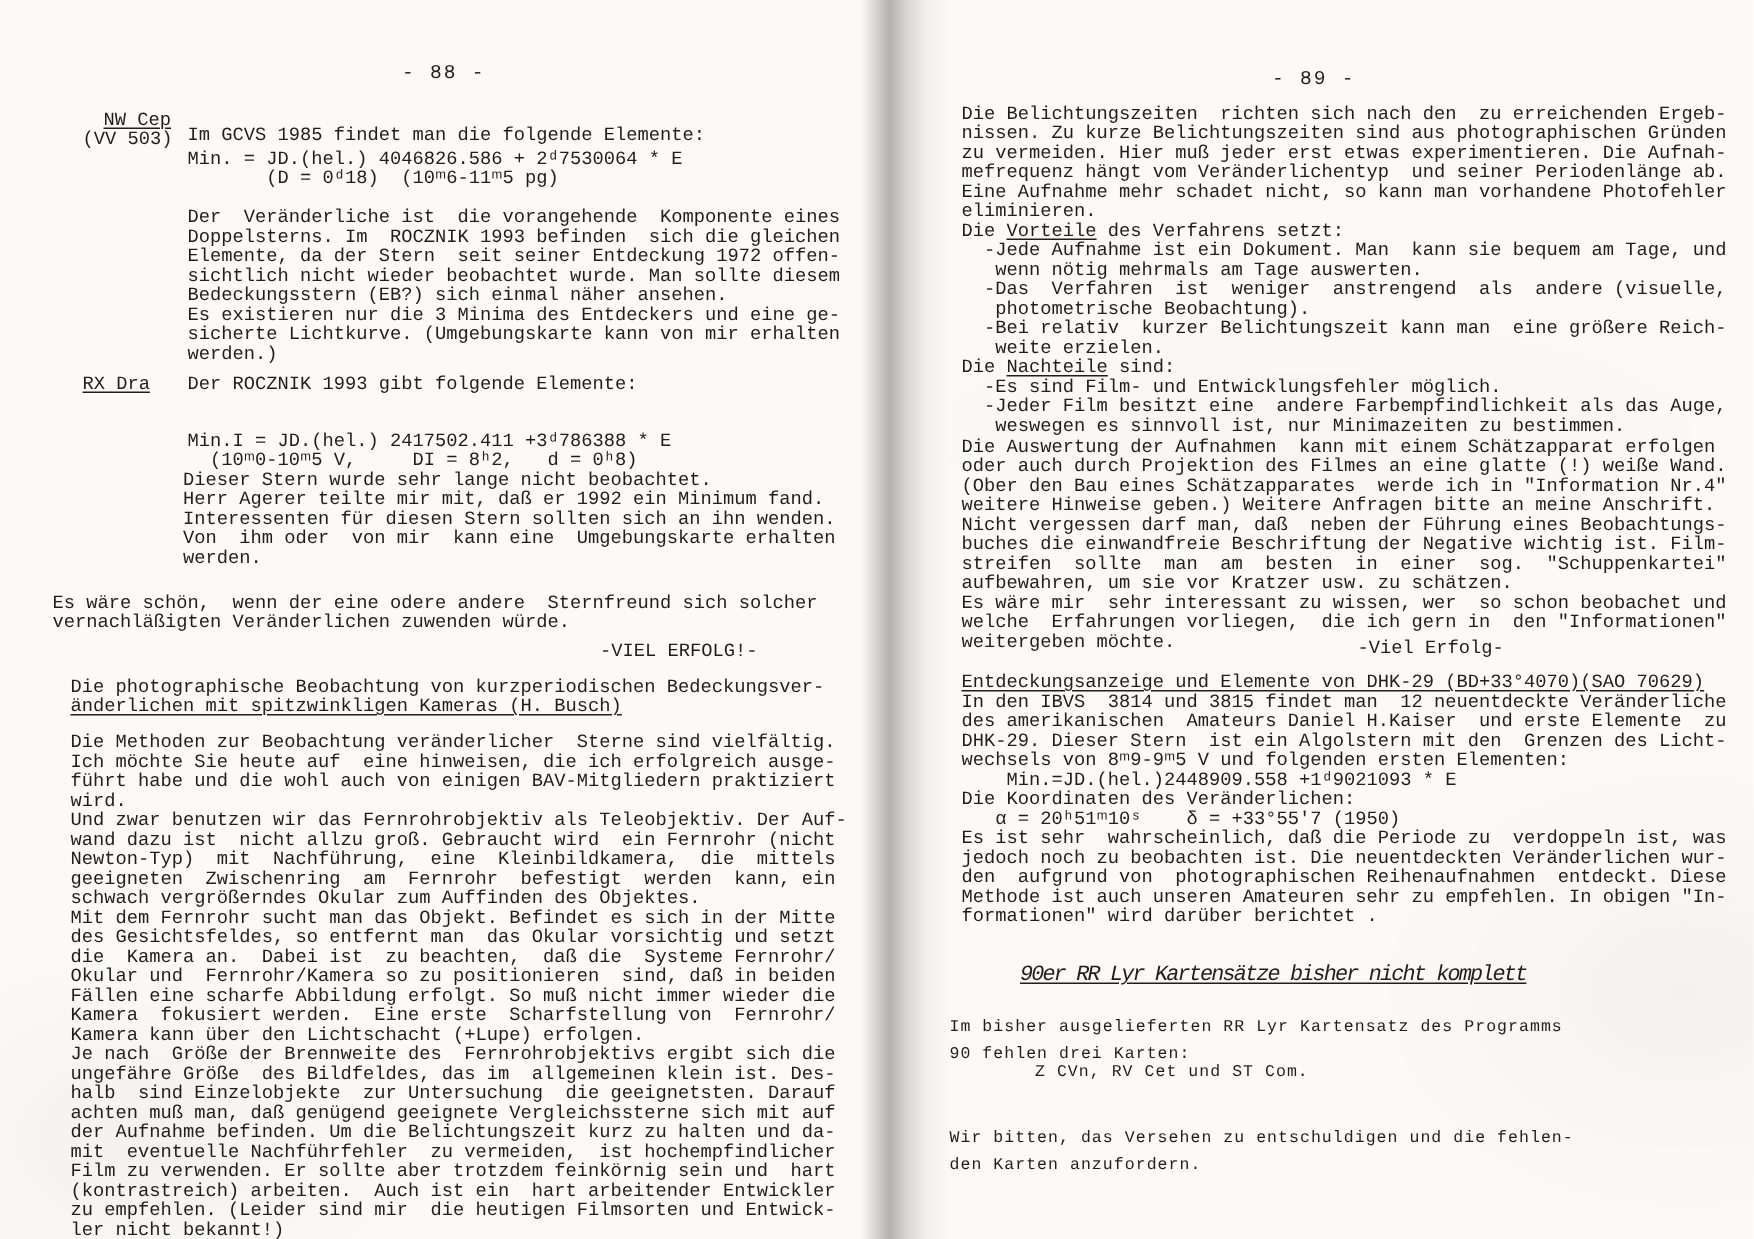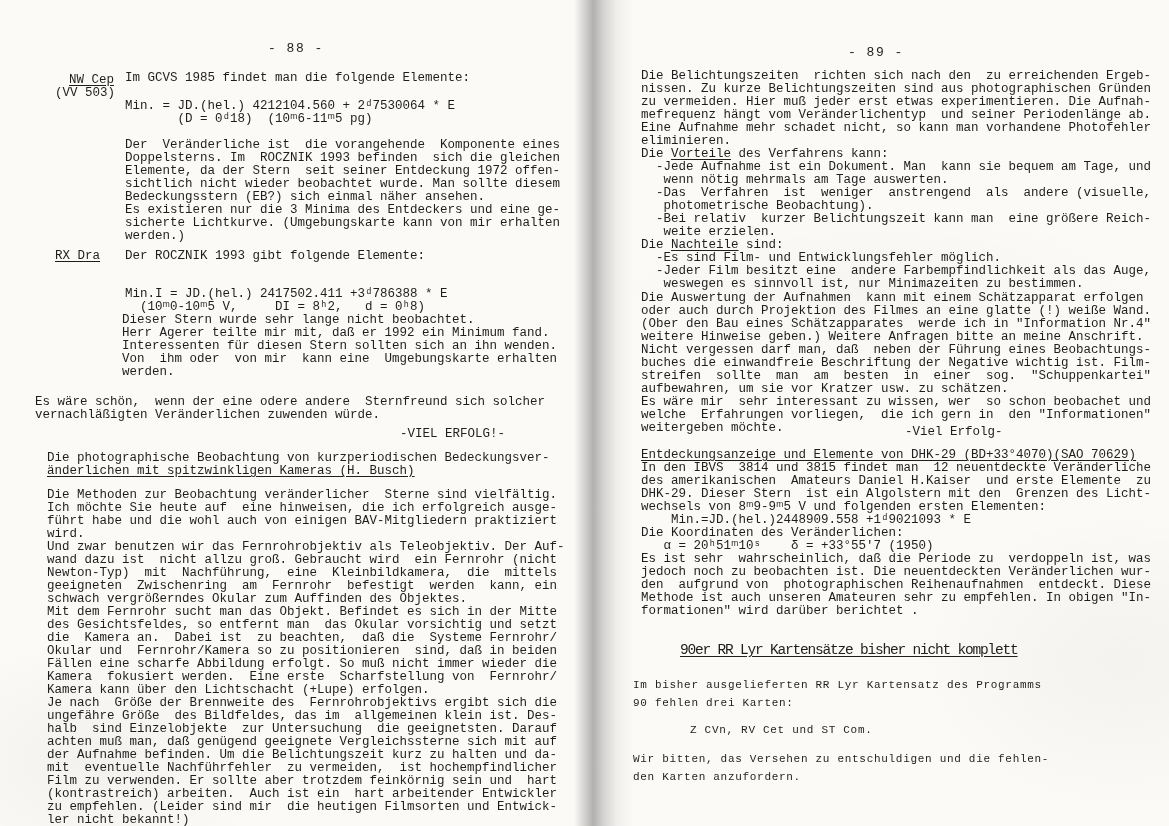--- a/index.html
+++ b/index.html
@@ -20,36 +20,36 @@
       rgba(105,105,105,0) 0%,
       rgba(105,105,105,0.50) 32%,
       rgba(140,140,140,0.34) 50%,
       rgba(185,185,185,0.16) 72%,
       rgba(185,185,185,0) 100%);
   }
   .t{position:absolute;white-space:pre;font-size:12.5px;line-height:13px;letter-spacing:0;}
   .u{text-decoration:underline;text-underline-offset:2px;}
   .pgnum{font-size:13px;letter-spacing:1.5px;}
   .big{font-size:11px;line-height:18px;letter-spacing:0.7px;}
-  .bigtitle{font-size:14.5px;line-height:18px;letter-spacing:-1.2px;}
+  .bigtitle{font-size:14.5px;line-height:18px;letter-spacing:-1.2px;font-style:italic;}
 </style>
 </head>
 <body>
 
 <div class="scan">
 
   <div class="spine"></div>
 
   <div>
     <div class="t pgnum" style="left:268px;top:42px">- 88 -</div>
 
     <div class="t u" style="left:69px;top:74px">NW Cep</div>
     <div class="t" style="left:55px;top:87px">(VV 503)</div>
-    <div class="t" style="left:125px;top:72px">Im GCVS 1985 findet man die folgende Elemente:</div>
-    <div class="t" style="left:125px;top:100px">Min. = JD.(hel.) 4212104.560 + 2ᵈ7530064 * E
+    <div class="t" style="left:125px;top:84px">Im GCVS 1985 findet man die folgende Elemente:</div>
+    <div class="t" style="left:125px;top:100px">Min. = JD.(hel.) 4046826.586 + 2ᵈ7530064 * E
        (D = 0ᵈ18)  (10ᵐ6-11ᵐ5 pg)</div>
     <div class="t" style="left:125px;top:139px">Der  Veränderliche ist  die vorangehende  Komponente eines
 Doppelsterns. Im  ROCZNIK 1993 befinden  sich die gleichen
 Elemente, da der Stern  seit seiner Entdeckung 1972 offen-
 sichtlich nicht wieder beobachtet wurde. Man sollte diesem
 Bedeckungsstern (EB?) sich einmal näher ansehen.
 Es existieren nur die 3 Minima des Entdeckers und eine ge-
 sicherte Lichtkurve. (Umgebungskarte kann von mir erhalten
 werden.)</div>
 
@@ -100,21 +100,21 @@
   <div>
     <div class="t pgnum" style="left:848px;top:46px">- 89 -</div>
 
     <div class="t" style="left:641px;top:70px">Die Belichtungszeiten  richten sich nach den  zu erreichenden Ergeb-
 nissen. Zu kurze Belichtungszeiten sind aus photographischen Gründen
 zu vermeiden. Hier muß jeder erst etwas experimentieren. Die Aufnah-
 mefrequenz hängt vom Veränderlichentyp  und seiner Periodenlänge ab.
 Eine Aufnahme mehr schadet nicht, so kann man vorhandene Photofehler
 eliminieren.</div>
 
-    <div class="t" style="left:641px;top:148px"><span>Die </span><span class="u">Vorteile</span><span> des Verfahrens kann:</span></div>
+    <div class="t" style="left:641px;top:148px"><span>Die </span><span class="u">Vorteile</span><span> des Verfahrens setzt:</span></div>
 
     <div class="t" style="left:641px;top:161px">  -Jede Aufnahme ist ein Dokument. Man  kann sie bequem am Tage, und
    wenn nötig mehrmals am Tage auswerten.
   -Das  Verfahren  ist  weniger  anstrengend  als  andere (visuelle,
    photometrische Beobachtung).
   -Bei relativ  kurzer Belichtungszeit kann man  eine größere Reich-
    weite erzielen.</div>
 
     <div class="t" style="left:641px;top:239px"><span>Die </span><span class="u">Nachteile</span><span> sind:</span></div>
 
@@ -146,18 +146,18 @@
    α = 20ʰ51ᵐ10ˢ    δ = +33°55'7 (1950)
 Es ist sehr  wahrscheinlich, daß die Periode zu  verdoppeln ist, was
 jedoch noch zu beobachten ist. Die neuentdeckten Veränderlichen wur-
 den  aufgrund von  photographischen Reihenaufnahmen  entdeckt. Diese
 Methode ist auch unseren Amateuren sehr zu empfehlen. In obigen "In-
 formationen" wird darüber berichtet .</div>
 
     <div class="t bigtitle u" style="left:680px;top:641px">90er RR Lyr Kartensätze bisher nicht komplett</div>
     <div class="t big" style="left:633px;top:676px">Im bisher ausgelieferten RR Lyr Kartensatz des Programms
 90 fehlen drei Karten:</div>
-    <div class="t big" style="left:690px;top:721px">Z CVn, RV Cet und ST Com.</div>
+    <div class="t big" style="left:690px;top:706px">Z CVn, RV Cet und ST Com.</div>
     <div class="t big" style="left:633px;top:750px">Wir bitten, das Versehen zu entschuldigen und die fehlen-
 den Karten anzufordern.</div>
   </div>
 
 </div>
 
 </body></html>

